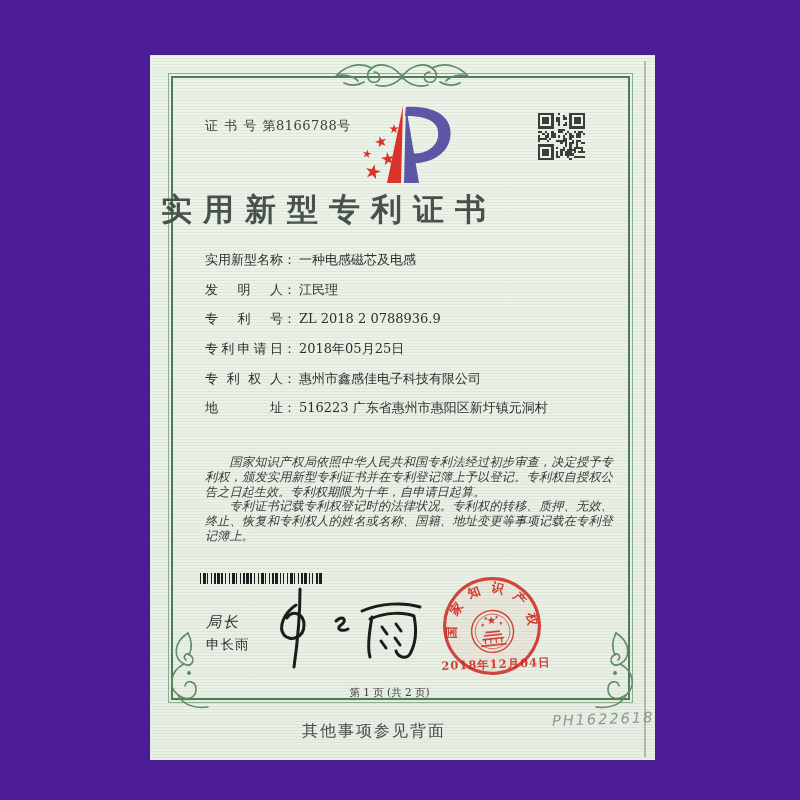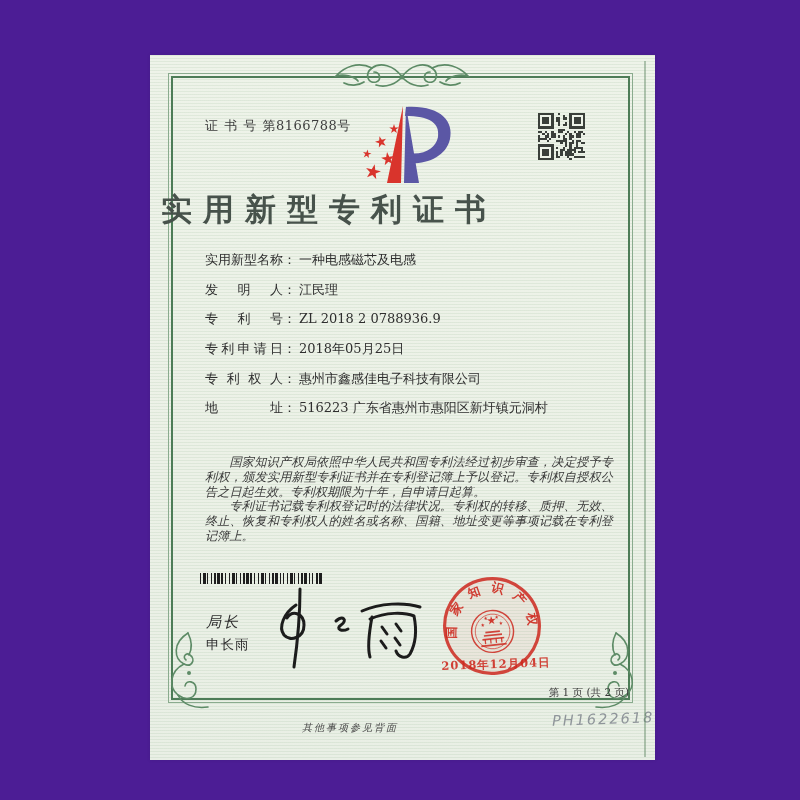--- a/index.html
+++ b/index.html
@@ -57,25 +57,25 @@
 
   .director-title{position:absolute;left:56px;top:558px;font-size:15px;color:#2e2e2e;letter-spacing:2px;font-style:italic;}
   .director-name{position:absolute;left:56px;top:581px;font-size:13.5px;color:#2e2e2e;letter-spacing:1px;}
   .signature{position:absolute;left:108px;top:528px;width:180px;height:92px;}
 
   .seal{position:absolute;left:286px;top:520px;width:112px;height:102px;transform:rotate(-6deg);}
   .seal-date{position:absolute;left:288px;top:602px;width:116px;text-align:center;
     font-size:11.5px;font-weight:700;color:rgba(205,40,30,0.88);letter-spacing:1px;
     transform:rotate(-2deg);white-space:nowrap;}
 
-  .page-info{position:absolute;left:0;top:631px;width:479px;text-align:right;
+  .page-info{position:absolute;left:0;top:631px;width:479px;text-align:center;
     font-size:10.5px;color:#3a3a3a;}
 
-  .reverse-note{position:absolute;left:152px;top:666px;font-size:10px;color:#4a4a4a;
-    font-style:italic;letter-spacing:2px;}
+  .reverse-note{position:absolute;left:152px;top:666px;font-size:16px;color:#4a4a4a;
+    letter-spacing:2px;}
   .handwritten{position:absolute;left:402px;top:656px;font-size:14.5px;color:#8f959a;
     font-family:"DejaVu Sans","Liberation Sans",sans-serif;font-style:italic;
     letter-spacing:2px;transform:rotate(-2deg);}
 </style>
 </head>
 <body>
 
 <div class="stage">
   <div class="paper">
 

